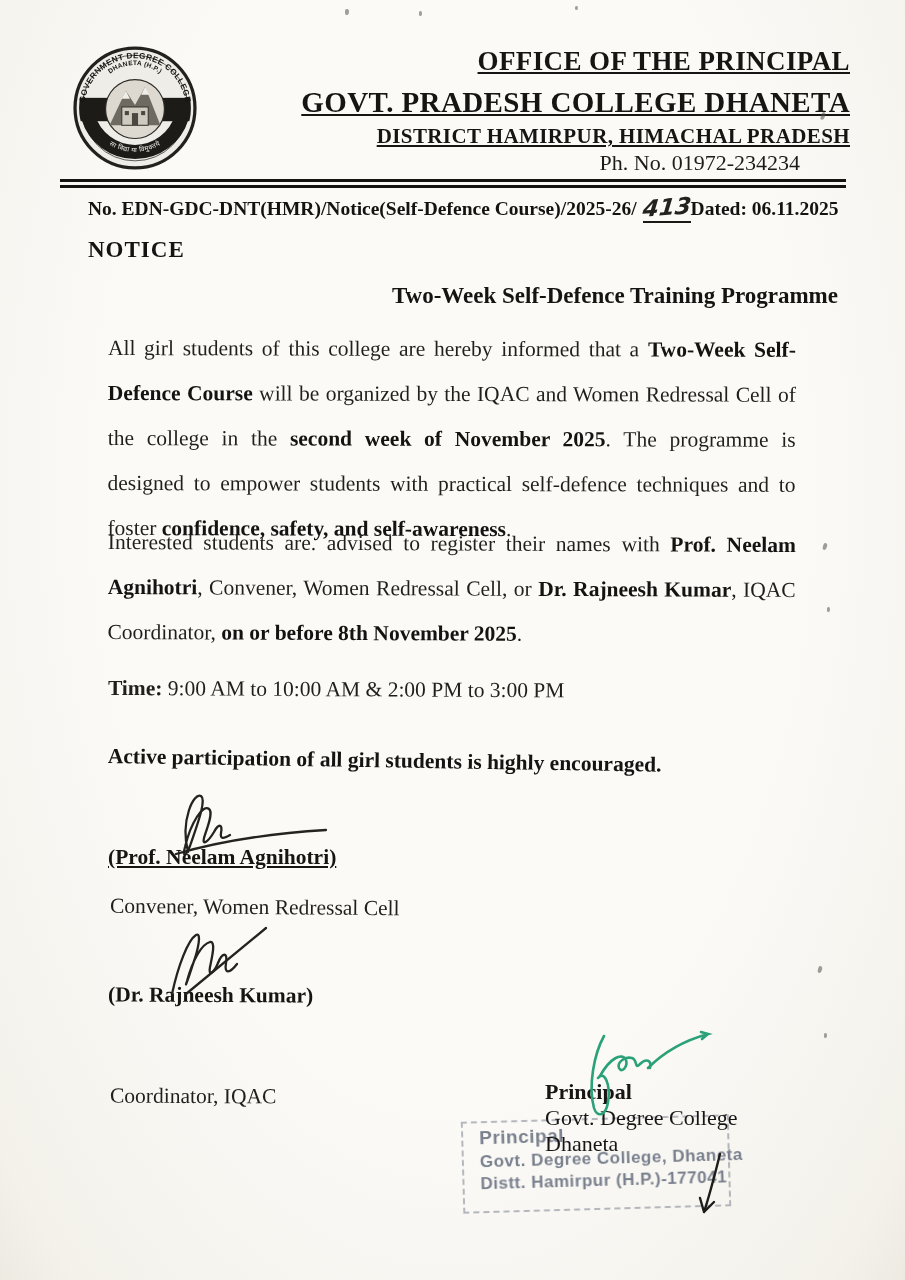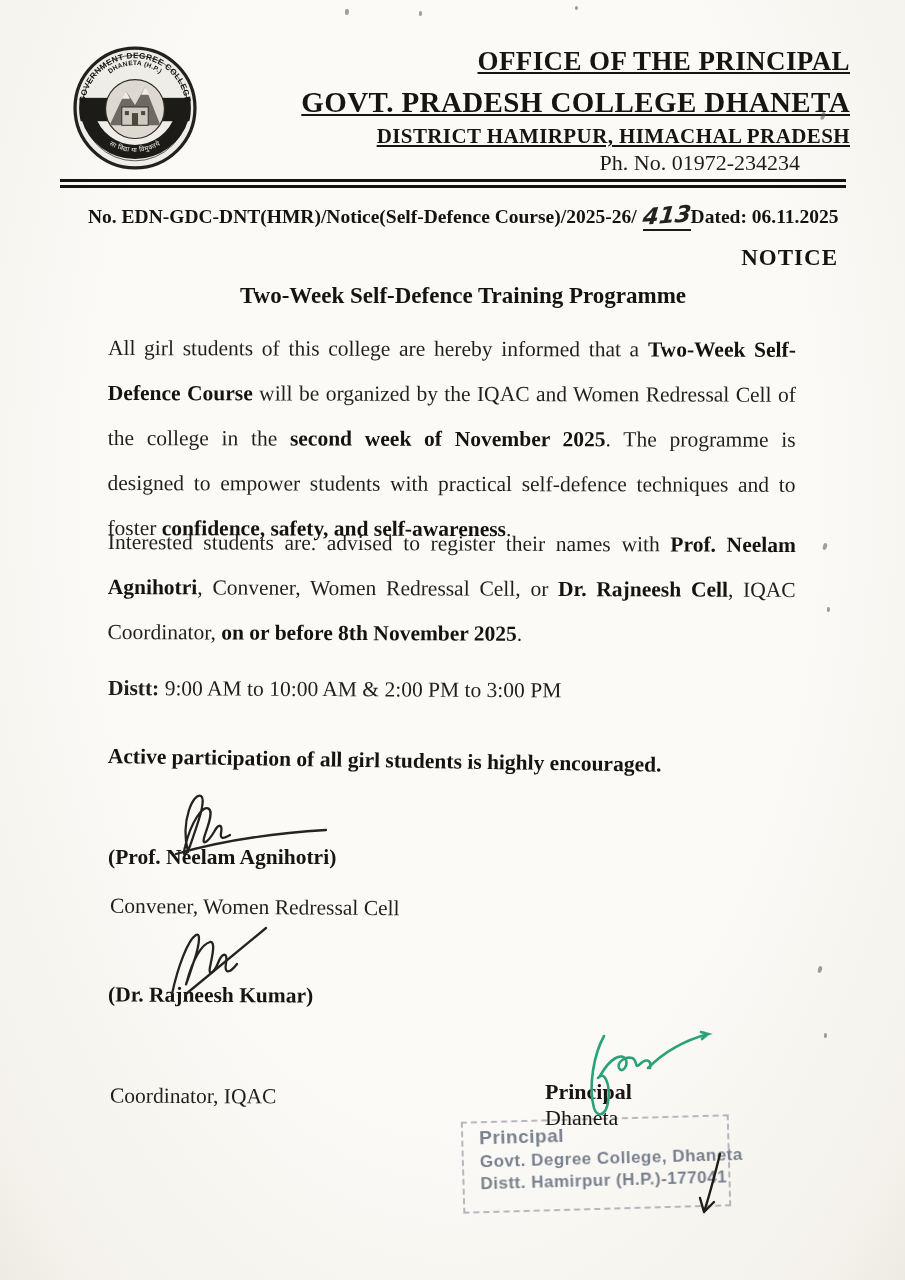--- a/index.html
+++ b/index.html
@@ -22,46 +22,46 @@
   .hdr-2{top:86px;font-size:29px;}
   .hdr-3{top:124px;font-size:21px;}
   .contact-row{position:absolute;left:60px;top:150px;width:785px;display:flex;align-items:baseline;font-size:22px;color:#1d1c1a;}
   .contact-email{margin-left:165px;}
   .contact-email .addr{text-decoration:underline;text-underline-offset:3px;}
   .contact-phone{margin-left:auto;margin-right:45px;}
   .rule{position:absolute;left:60px;width:786px;height:3px;background:#151412;}
   .rule-a{top:179px;}
   .rule-b{top:185px;}
   .ref-row{
-    position:absolute;left:88px;top:200px;width:752px;
+    position:absolute;left:88px;top:192px;width:752px;
     display:flex;align-items:flex-end;
     font-weight:bold;font-size:19.5px;color:#141311;white-space:nowrap;
   }
   .ref-blank{display:inline-block;width:92px;border-bottom:2.5px solid #1a1917;text-align:center;margin-left:6px;transform:translateY(3px);}
   .ref-handwritten{
     display:inline-block;font-family:"DejaVu Sans",sans-serif;font-style:italic;font-weight:600;
     font-size:23px;transform:skewX(-10deg) rotate(-4deg) translateY(-1px);color:#23221f;
   }
   .ref-dated{margin-left:auto;margin-right:6px;}
   
-  .notice-heading{position:absolute;left:88px;top:237px;width:750px;text-align:right;font-weight:bold;font-size:23px;letter-spacing:1px;color:#151412;margin-top:8px;}
-  .notice-subheading{position:absolute;left:88px;top:283px;width:750px;text-align:center;font-weight:bold;font-size:23px;color:#151412;}
+  .notice-heading{position:absolute;left:88px;top:237px;width:750px;text-align:left;font-weight:bold;font-size:23px;letter-spacing:1px;color:#151412;}
+  .notice-subheading{position:absolute;left:88px;top:283px;width:750px;text-align:right;font-weight:bold;font-size:23px;color:#151412;}
   .para{position:absolute;left:108px;width:688px;font-size:21.5px;line-height:45px;text-align:justify;color:#201f1c;}
   .para b{color:#141311;}
   .para-1{top:326px;transform:rotate(.15deg);transform-origin:left top;}
   .para-2{top:520px;transform:rotate(.25deg);transform-origin:left top;}
   .time-line{position:absolute;left:108px;top:676px;width:688px;font-size:21.5px;transform:rotate(.3deg);transform-origin:left top;color:#201f1c;}
   .emph-line{position:absolute;left:108px;top:744px;width:700px;font-size:21.5px;font-weight:bold;transform:rotate(.9deg);transform-origin:left top;color:#151412;}
   
   .sig-svg{position:absolute;z-index:3;}
   .sig-1{left:140px;top:786px;}
   .sig-2{left:150px;top:922px;}
   .sig-name{position:absolute;left:108px;font-size:21.5px;font-weight:bold;color:#161512;}
   .sig-role{position:absolute;left:110px;font-size:21.5px;color:#201f1c;}
-  .name-1{top:845px;}
+  .name-1{top:845px;text-decoration:underline;}
   .role-1{top:895px;transform:rotate(.5deg);}
   .name-2{top:983px;transform:rotate(.3deg);}
   .role-2{top:1084px;transform:rotate(.3deg);}
   
   .principal-sig{left:560px;top:1026px;z-index:4;}
   .principal-block{position:absolute;left:545px;top:1079px;z-index:3;font-size:22px;line-height:26px;color:#171614;}
   .principal-title{font-weight:bold;}
   .stamp{
     position:absolute;left:462px;top:1118px;width:268px;height:92px;z-index:2;
     border:2px dashed rgba(112,119,134,.5);
@@ -133,23 +133,23 @@
   <div class="ref-row">
     <span>No. EDN-GDC-DNT(HMR)/Notice(Self-Defence Course)/2025-26/</span>
     <span class="ref-blank"><span class="ref-handwritten">413</span></span>
     <span class="ref-dated">Dated: 06.11.2025</span>
   </div>
 
   <div class="notice-heading">NOTICE</div>
   <div class="notice-subheading">Two-Week Self-Defence Training Programme</div>
 
   <div class="para para-1"><span>All girl students of this college are hereby informed that a </span><b>Two-Week Self-Defence Course</b><span> will be organized by the IQAC and Women Redressal Cell of the college in the </span><b>second week of November 2025</b><span>. The programme is designed to empower students with practical self-defence techniques and to foster </span><b>confidence, safety, and self-awareness</b><span>.</span></div>
-  <div class="para para-2"><span>Interested students are. advised to register their names with </span><b>Prof. Neelam Agnihotri</b><span>, Convener, Women Redressal Cell, or </span><b>Dr. Rajneesh Cell</b><span>, IQAC Coordinator, </span><b>on or before 8th November 2025</b><span>.</span></div>
-
-  <div class="time-line"><b>Distt: </b><span>9:00 AM to 10:00 AM &amp; 2:00 PM to 3:00 PM</span></div>
+  <div class="para para-2"><span>Interested students are. advised to register their names with </span><b>Prof. Neelam Agnihotri</b><span>, Convener, Women Redressal Cell, or </span><b>Dr. Rajneesh Kumar</b><span>, IQAC Coordinator, </span><b>on or before 8th November 2025</b><span>.</span></div>
+
+  <div class="time-line"><b>Time: </b><span>9:00 AM to 10:00 AM &amp; 2:00 PM to 3:00 PM</span></div>
   <div class="emph-line">Active participation of all girl students is highly encouraged.</div>
 
   <svg class="sig-svg sig-1" width="210" height="74" viewBox="0 0 210 74">
     <g fill="none" stroke="#24231f" stroke-width="2.3" stroke-linecap="round">
       <path d="M 48 66 C 40 34 54 6 61 10 C 67 14 56 42 50 60 C 46 70 42 72 45 61 C 51 36 63 18 69 23 C 74 27 66 44 64 52 C 62 60 68 56 74 46 C 78 38 83 37 81 47 C 80 53 83 53 90 49"></path>
       <path d="M 36 68 C 70 58 120 48 186 44"></path>
     </g>
   </svg>
   <div class="sig-name name-1">(Prof. Neelam Agnihotri)</div>
   <div class="sig-role role-1">Convener, Women Redressal Cell</div>
@@ -166,20 +166,21 @@
   <svg class="sig-svg principal-sig" width="160" height="98" viewBox="0 0 160 98">
     <g fill="none" stroke="#2aa178" stroke-width="2.6" stroke-linecap="round">
       <path d="M 44 10 C 34 28 28 60 34 82 C 37 92 46 90 48 76 C 51 58 44 44 38 52"></path>
       <path d="M 40 50 C 50 32 62 26 66 34 C 68 40 62 48 59 42 C 57 37 64 30 72 32 C 78 34 74 44 80 38 C 86 32 92 34 90 42"></path>
       <path d="M 88 42 C 104 26 126 14 148 8 L 141 6 M 148 8 L 142 13"></path>
     </g>
   </svg>
 
   <div class="principal-block">
     <div class="principal-title">Principal</div>
+    <div>Govt. Degree College</div>
     <div>Dhaneta</div>
   </div>
 
   <div class="stamp">
     <div class="stamp-line stamp-l1">Principal</div>
     <div class="stamp-line stamp-l2">Govt. Degree College, Dhaneta</div>
     <div class="stamp-line stamp-l3">Distt. Hamirpur (H.P.)-177041</div>
   </div>
 
   <svg class="arrow-mark" width="44" height="70" viewBox="0 0 44 70">

